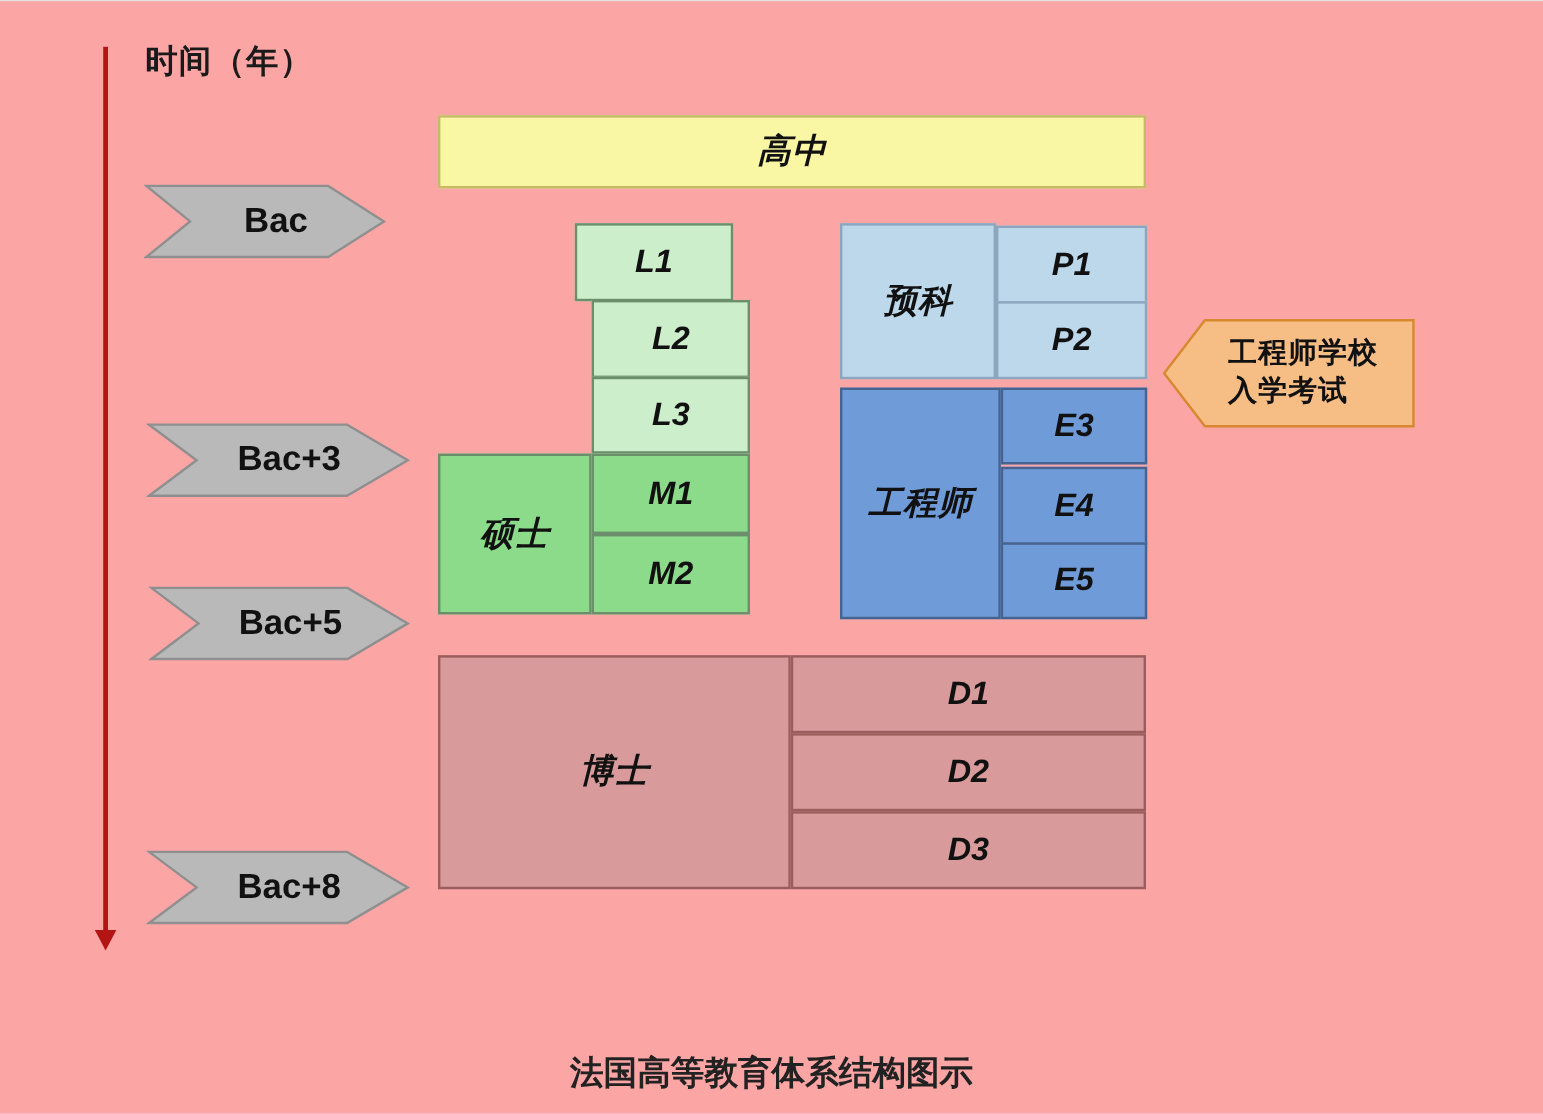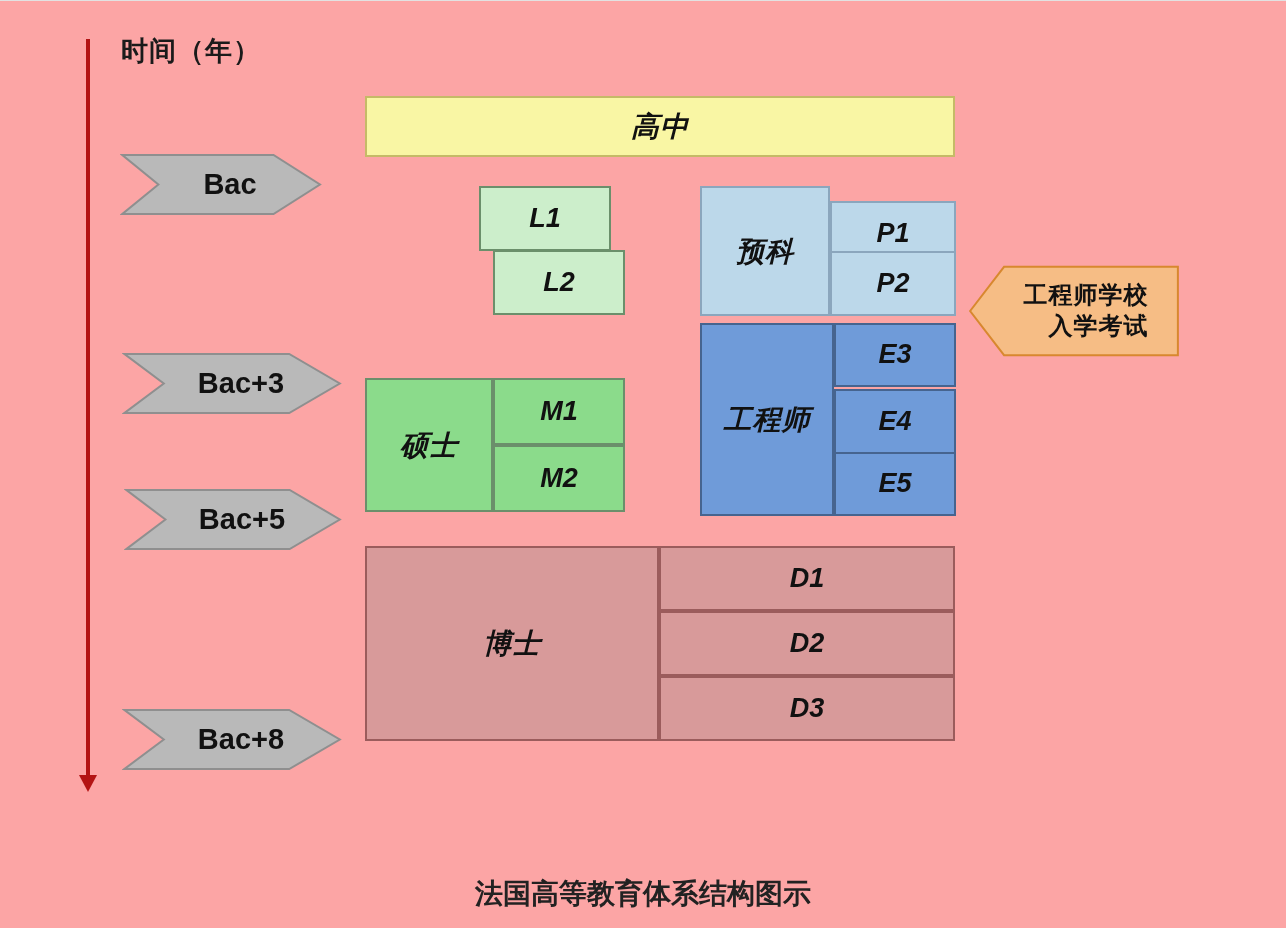--- a/index.html
+++ b/index.html
@@ -23,21 +23,21 @@
   .code{font-family:"Liberation Sans","DejaVu Sans",sans-serif;font-weight:bold;font-size:27px;}
   .yellow{background:var(--highschool-fill);border-color:var(--highschool-border);}
   .glight{background:var(--green-light);border-color:var(--green-border);}
   .gdark{background:var(--green-dark);border-color:var(--green-border);}
   .bllight{background:var(--blue-light);border-color:var(--blue-light-border);}
   .bldark{background:var(--blue-dark);border-color:var(--blue-dark-border);}
   .pink{background:var(--pink-fill);border-color:var(--pink-border);}
   .shape{position:absolute;}
   .shape svg{position:absolute;inset:0;width:100%;height:100%;}
   .shape-label{position:absolute;inset:0;display:flex;align-items:center;justify-content:center;
-               color:var(--text);white-space:pre-line;text-align:right;line-height:1.3;}
+               color:var(--text);white-space:pre-line;text-align:left;line-height:1.3;}
   .chev-label{padding-left:18px;font-size:29px;}
   .axis-line{width:4px;background:var(--axis-red);}
   .axis-arrowhead{width:0;height:0;border-left:9px solid transparent;border-right:9px solid transparent;
                   border-top:17px solid var(--axis-red);}
   .axis-label{font-size:27px;color:#1a1a1a;}
   .caption{position:absolute;left:0;width:100%;text-align:center;font-size:28px;font-weight:bold;color:#222;
            font-family:"Liberation Sans","DejaVu Sans",sans-serif;}
 </style>
 </head>
 <body>
@@ -73,27 +73,28 @@
     <svg viewBox="0 0 100 100" preserveAspectRatio="none">
       <polygon points="1,3 76,3 99,50 76,97 1,97 19,50" fill="var(--gray-fill)" stroke="var(--gray-border)" stroke-width="2" vector-effect="non-scaling-stroke"></polygon>
     </svg>
     <span class="shape-label code chev-label">Bac+8</span>
   </div>
 
   <div class="box yellow cjk" style="left:365px;top:95px;width:590px;height:61px;">高中</div>
 
   <div class="box glight code" style="left:479px;top:185px;width:132px;height:65px;">L1</div>
   <div class="box glight code" style="left:493px;top:249px;width:132px;height:65px;">L2</div>
+  <div class="box glight code" style="left:493px;top:313px;width:132px;height:64px;">L3</div>
 
   <div class="box gdark cjk" style="left:365px;top:377px;width:128px;height:134px;">硕士</div>
   <div class="box gdark code" style="left:493px;top:377px;width:132px;height:67px;">M1</div>
   <div class="box gdark code" style="left:493px;top:444px;width:132px;height:67px;">M2</div>
 
   <div class="box bllight cjk" style="left:700px;top:185px;width:130px;height:130px;">预科</div>
-  <div class="box bllight code" style="left:830px;top:200px;width:126px;height:65px;">P1</div>
+  <div class="box bllight code" style="left:830px;top:187px;width:126px;height:65px;">P1</div>
   <div class="box bllight code" style="left:830px;top:250px;width:126px;height:65px;">P2</div>
 
   <div class="box bldark cjk" style="left:700px;top:322px;width:134px;height:193px;">工程师</div>
   <div class="box bldark code" style="left:834px;top:322px;width:122px;height:64px;">E3</div>
   <div class="box bldark code" style="left:834px;top:388px;width:122px;height:65px;">E4</div>
   <div class="box bldark code" style="left:834px;top:451px;width:122px;height:64px;">E5</div>
 
   <div class="shape" style="left:968px;top:263px;width:212px;height:94px;">
     <svg viewBox="0 0 100 100" preserveAspectRatio="none">
       <polygon points="1,50 17,3 99,3 99,97 17,97" fill="var(--orange-fill)" stroke="var(--orange-border)" stroke-width="2" vector-effect="non-scaling-stroke"></polygon>

